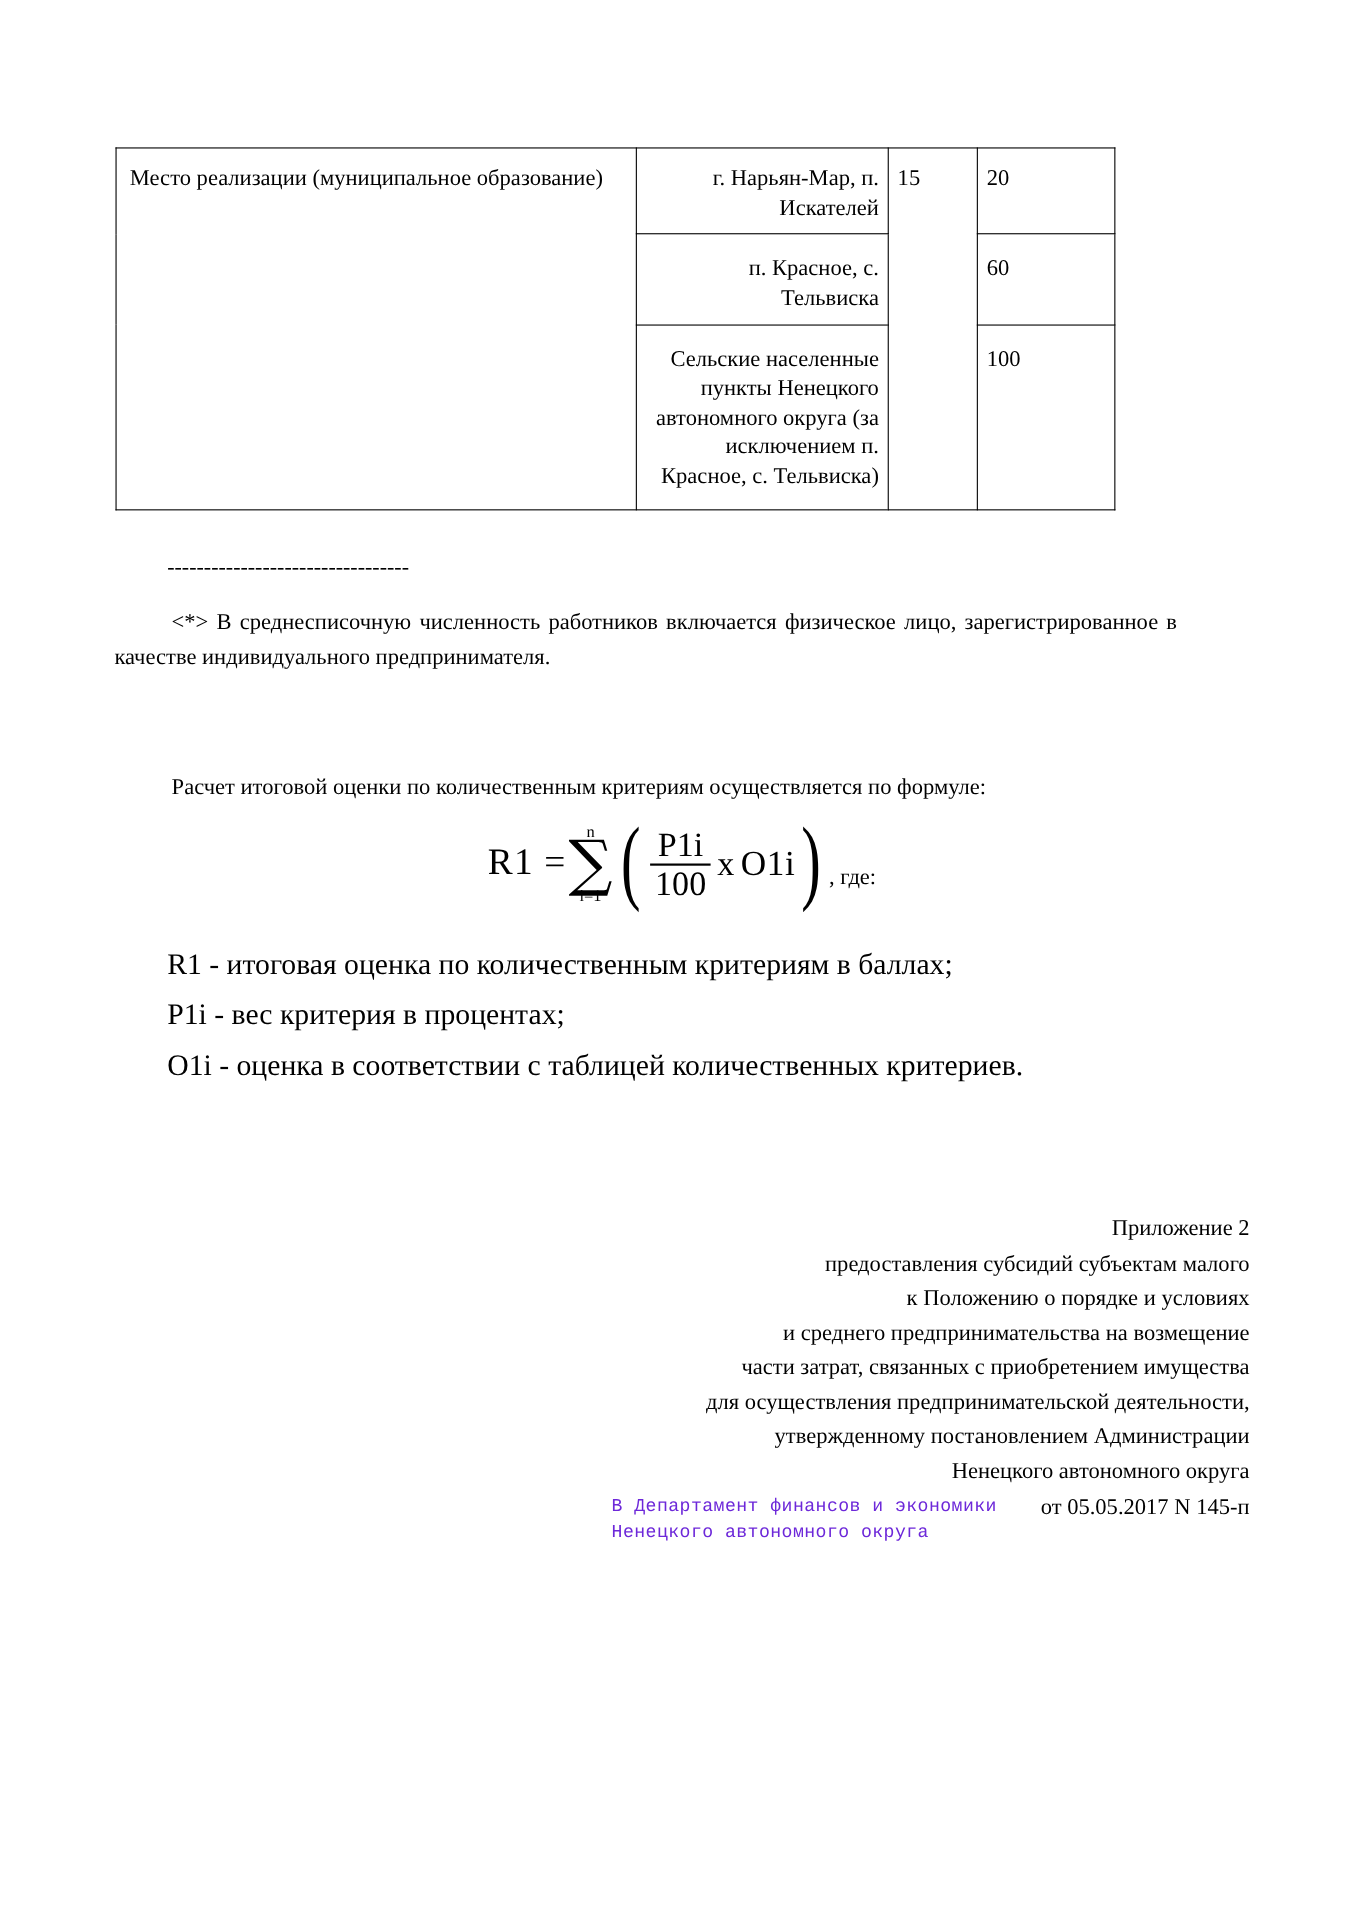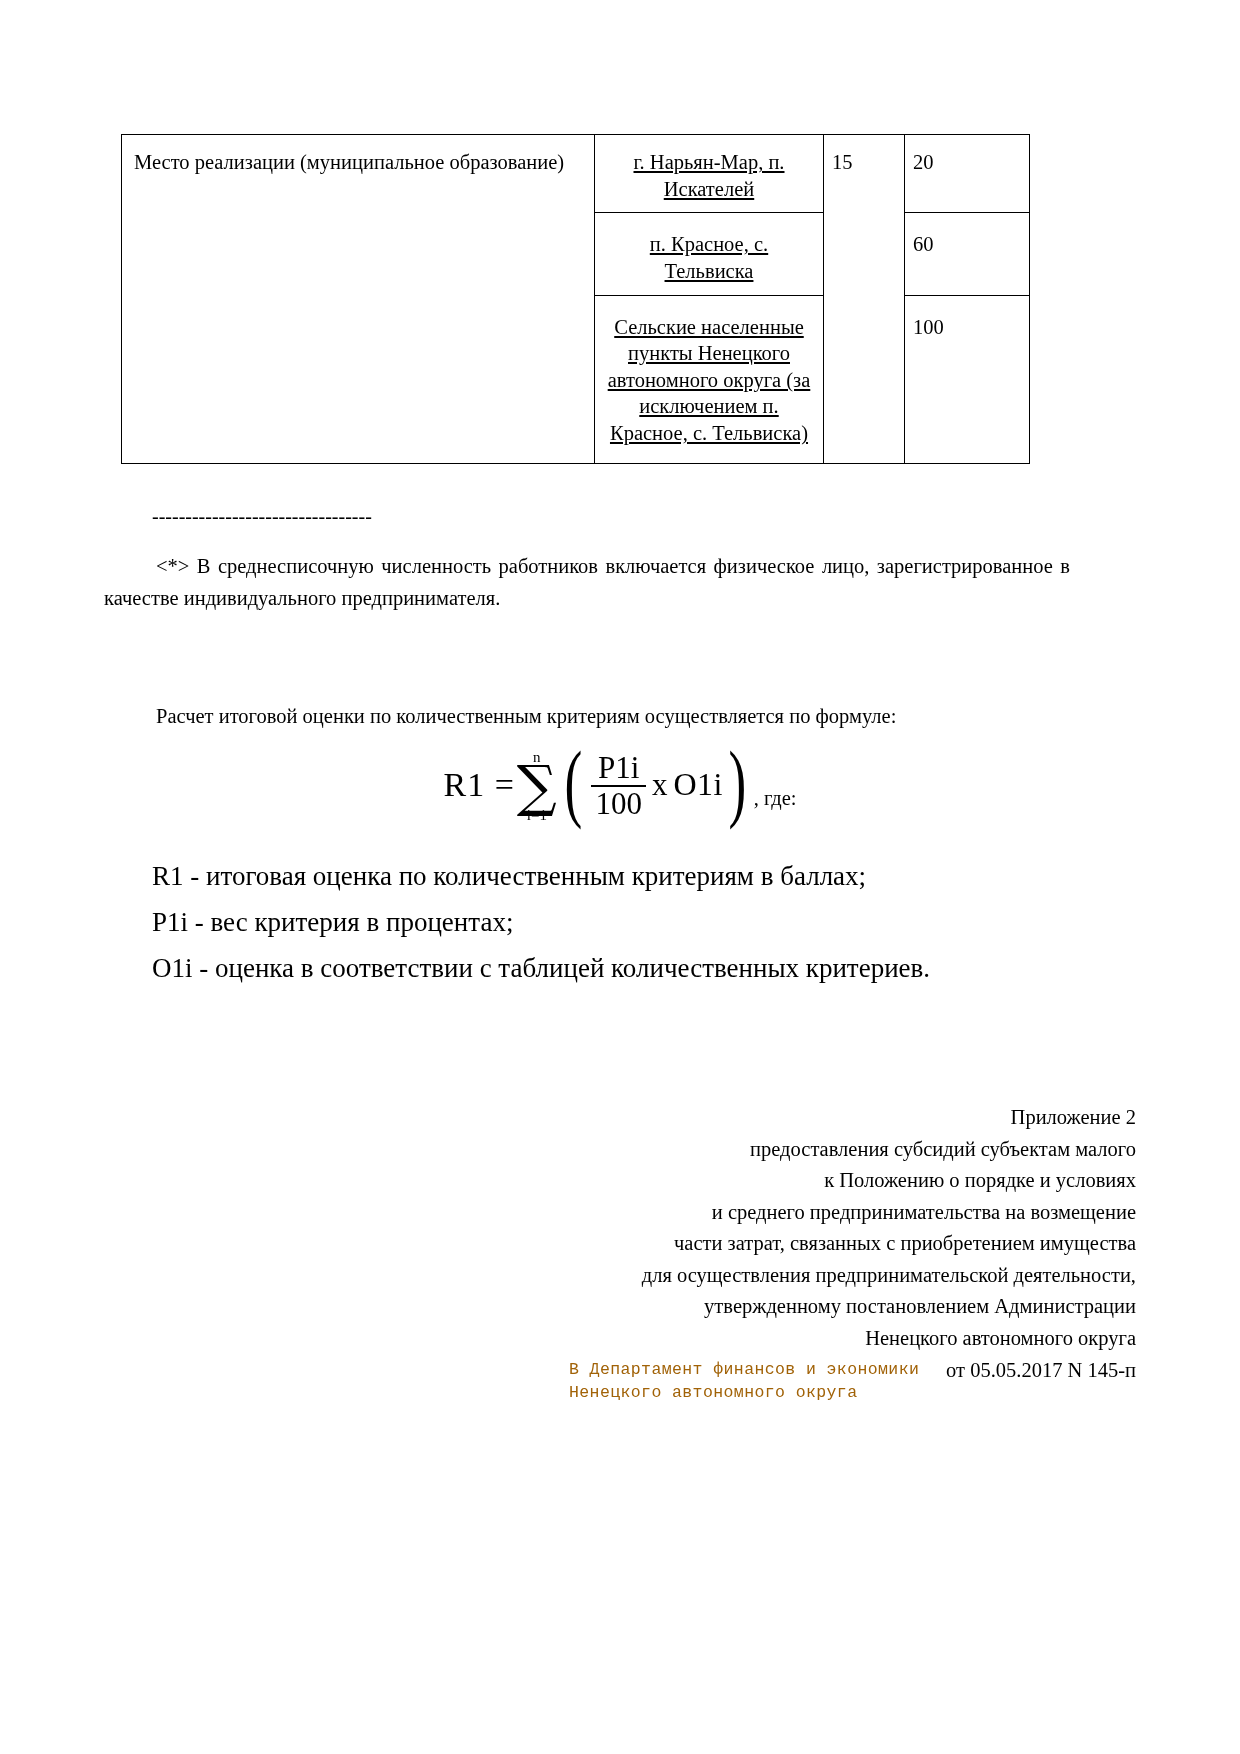--- a/index.html
+++ b/index.html
@@ -21,36 +21,36 @@
     position: absolute;
     left: 0; top: 0;
     width: 1240px;
     height: 1754px;
     box-sizing: border-box;
   }
 
   
   .criteria-table {
     position: absolute;
-    left: 121px;
+    left: 105px;
     top: 134px;
     width: 840px;
     border-collapse: collapse;
     table-layout: fixed;
     border-radius: 12px;
   }
   .criteria-table td {
     border: 1.5px solid #000000;
     padding: 10px 8px;
     font-size: 20.5px;
     line-height: 1.30;
     vertical-align: top;
   }
   td.col-name   { width: 452px; text-align: left;   vertical-align: top; padding-left: 12px; padding-top: 14px;}
-  td.col-value  { width: 212px; text-align: center; vertical-align: top; padding-top: 14px; text-decoration: underline;}
+  td.col-value  { width: 212px; text-align: right; vertical-align: top; padding-top: 14px;}
   td.col-weight { width: 64px;  vertical-align: top; padding-top: 14px;}
   td.col-score  { width: 108px; text-align: left; vertical-align: top; padding-top: 14px;}
 
   td.row2-pad { padding-top: 18px; }
   td.row3-pad { padding-top: 18px; padding-bottom: 16px; }
 
   
   .sep-dashes {
     position: absolute;
     left: 152px;
@@ -189,23 +189,22 @@
   .appendix div { white-space: nowrap; }
 
   
   .mono-footer {
     position: absolute;
     left: 556px;
     top: 1358px;
     font-family: "Liberation Mono", "DejaVu Sans Mono", monospace;
     font-size: 16.5px;
     line-height: 1.42;
-    color: #a16207;
+    color: #6d28d9;
     letter-spacing: 0.4px;
-    margin-left: 13px;
   }
   .mono-footer div { white-space: nowrap; }
 </style>
 </head>
 <body>
 
 <div class="page">
 
   <table class="criteria-table">
     <tbody>

